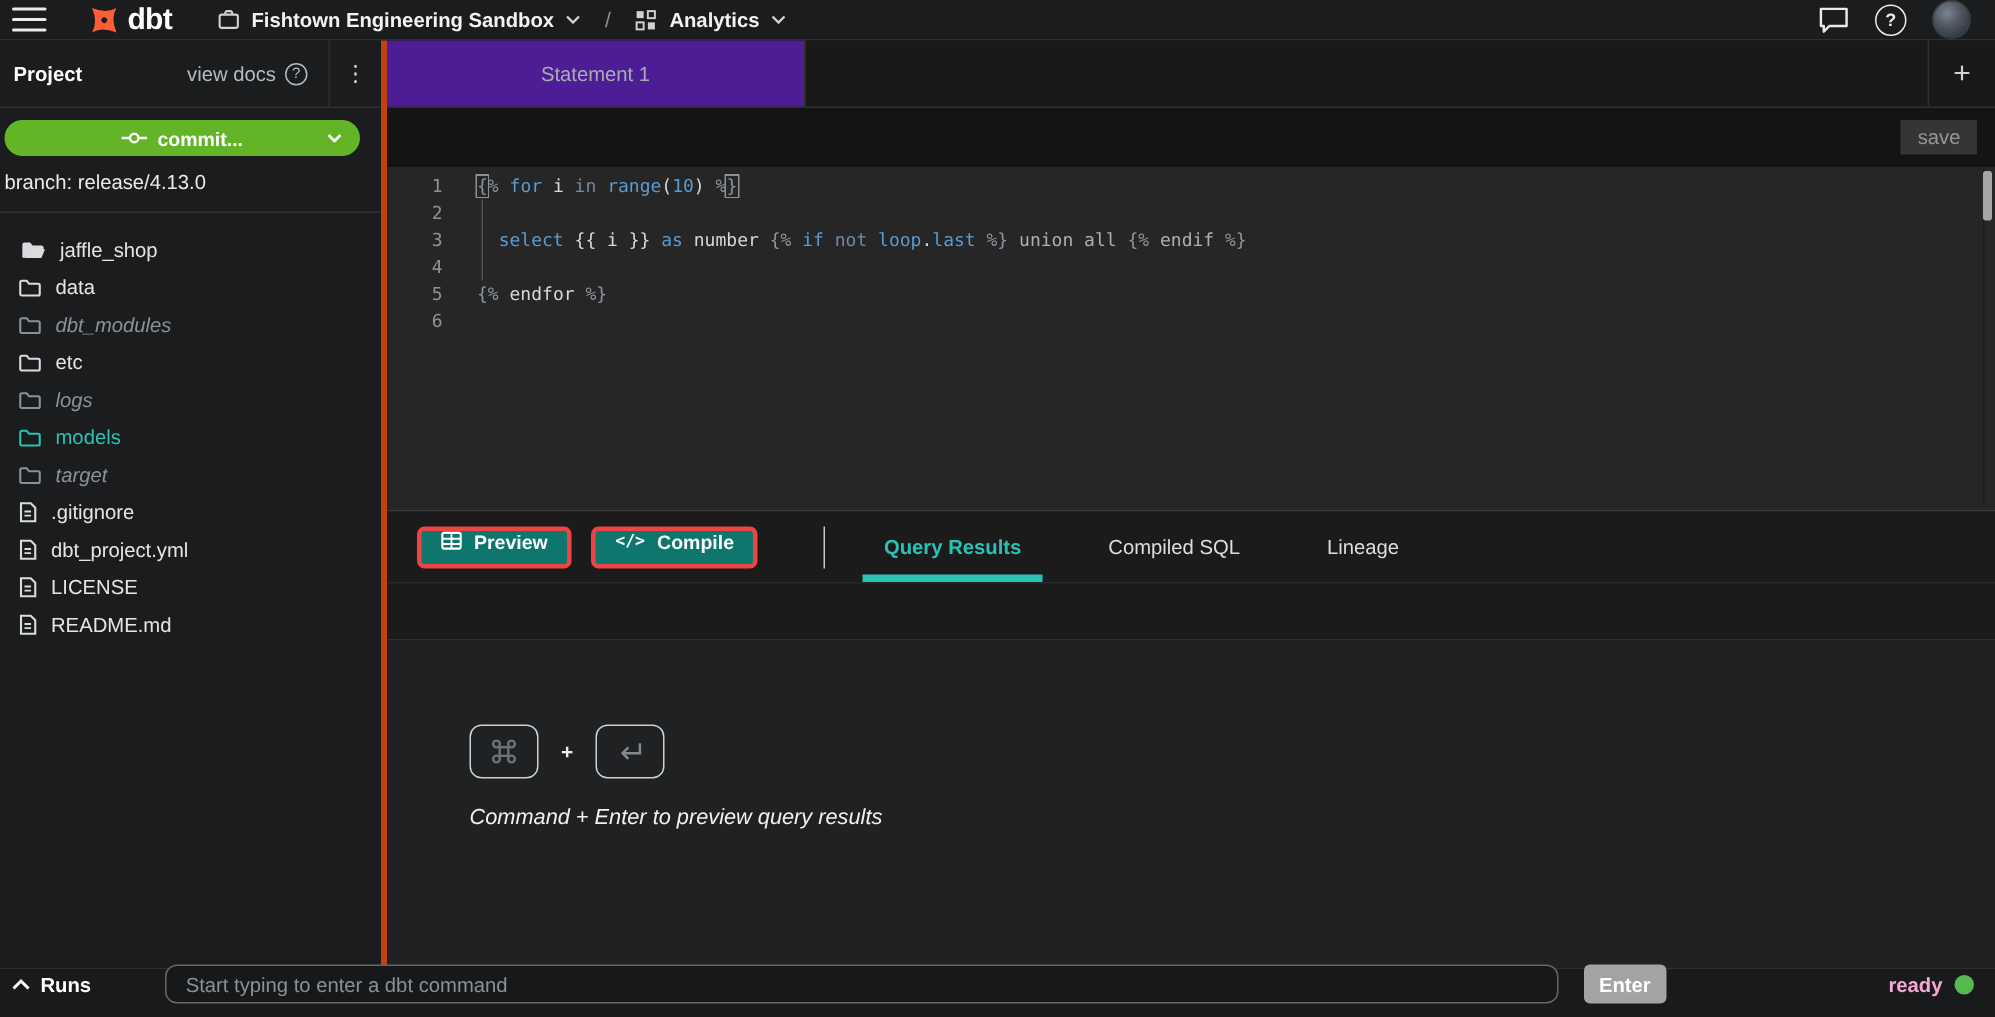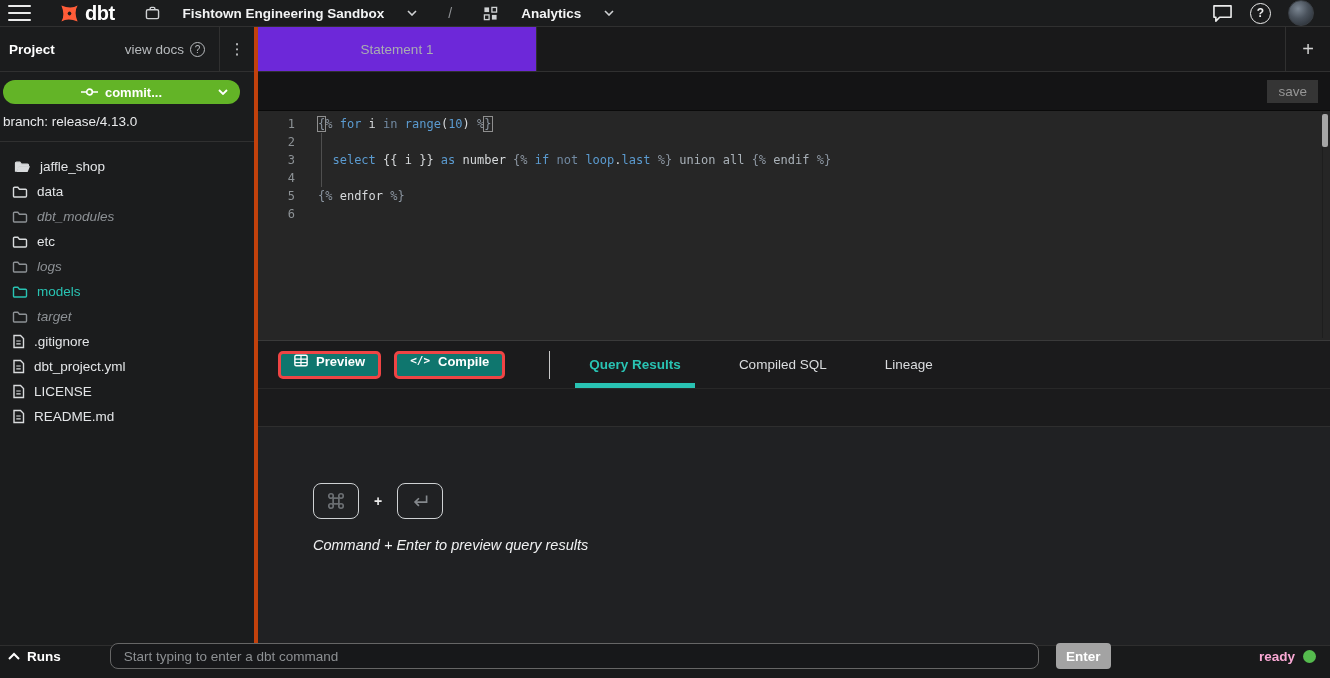--- a/index.html
+++ b/index.html
@@ -5,21 +5,21 @@
   * { box-sizing: border-box; margin: 0; padding: 0; }
   html,body { width:1330px; height:678px; overflow:hidden; background:#111; }
   body { font-family:"Liberation Sans", sans-serif; font-size:13px; color:#e6e8ea; }
 
   
   .topbar { height:27px; background:#1b1c1d; border-bottom:1px solid #303030; display:flex; align-items:center; }
   .hamburger { margin-left:8px; width:23px; height:16px; display:flex; flex-direction:column; justify-content:space-between; cursor:pointer; }
   .hamburger div { height:2.4px; background:#ececec; border-radius:1px; }
   .logo { margin-left:26px; display:flex; align-items:center; gap:3px; }
   .logo-text { font-size:20px; font-weight:bold; color:#fff; letter-spacing:-0.5px; }
-  .crumbs { margin-left:30px; display:flex; align-items:center; gap:23px; }
+  .crumbs { margin-left:30px; display:flex; align-items:center; gap:8px; }
   .crumb-label { font-weight:bold; font-size:13.5px; color:#f2f3f4; }
   .slash { color:#8f9295; margin:0 8px; font-size:14px; }
   .chev { width:10px; height:6px; }
   .top-right { margin-left:auto; display:flex; align-items:center; gap:17px; margin-right:16px; }
   .help-circle { width:21px; height:21px; border:1.7px solid #ececec; border-radius:50%; display:flex; align-items:center; justify-content:center; font-weight:bold; font-size:12px; color:#ececec; }
   .avatar { width:26px; height:26px; border-radius:50%; background:radial-gradient(circle at 38% 32%, #7b8692 0%, #4a525c 45%, #23282e 100%); border:1px solid #3a3f45; }
 
   
   .main { display:flex; height:618px; }
 
@@ -36,21 +36,21 @@
   .branch { margin-top:10px; color:#e9eaec; font-size:13.5px; }
   .tree { flex:1; padding-top:12px; overflow:hidden; }
   .tree-row { height:25px; display:flex; align-items:center; gap:9px; padding-left:12px; cursor:pointer; color:#e3e5e7; font-size:13.5px; }
   .tree-row.d0 { padding-left:14px; }
   .tree-row.muted { color:#8d9195; font-style:italic; }
   .tree-row .ticon { display:flex; flex:none; }
 
   
   .content { flex:1; display:flex; flex-direction:column; min-width:0; }
   .tabbar { height:45px; background:#19191a; border-bottom:1px solid #303030; display:flex; }
-  .tab { width:279px; background:#6d28d9; border-right:1px solid #303030; display:flex; align-items:center; justify-content:center; color:#a9adb1; font-size:13.5px; cursor:pointer; }
+  .tab { width:279px; background:#4c1d95; border-right:1px solid #303030; display:flex; align-items:center; justify-content:center; color:#a9adb1; font-size:13.5px; cursor:pointer; }
   .newtab { margin-left:auto; width:45px; border-left:1px solid #303030; display:flex; align-items:center; justify-content:center; color:#d2d2d2; font-size:20px; cursor:pointer; }
   .toolbar { height:39px; background:#141415; display:flex; align-items:center; justify-content:flex-end; padding-right:12px; border-bottom:1px solid #0a0a0a; }
   .save-btn { background:#353535; color:#979797; font-size:13.5px; border:none; border-radius:0; padding:4px 11px; cursor:pointer; }
 
   
   .editor { height:230px; background:#262626; border-bottom:1px solid #3a3a3a; position:relative; padding-top:4px; font-family:"DejaVu Sans Mono", monospace; font-size:12px; }
   .code-line { height:18px; display:flex; align-items:center; }
   .gutter { width:37px; flex:none; text-align:right; color:#8d9296; }
   .code { padding-left:23px; white-space:pre; color:#d6d9db; }
   .tk-p { color:#d6d9db; } .tk-k { color:#5b9bd0; } .tk-k2 { color:#7189a1; }

